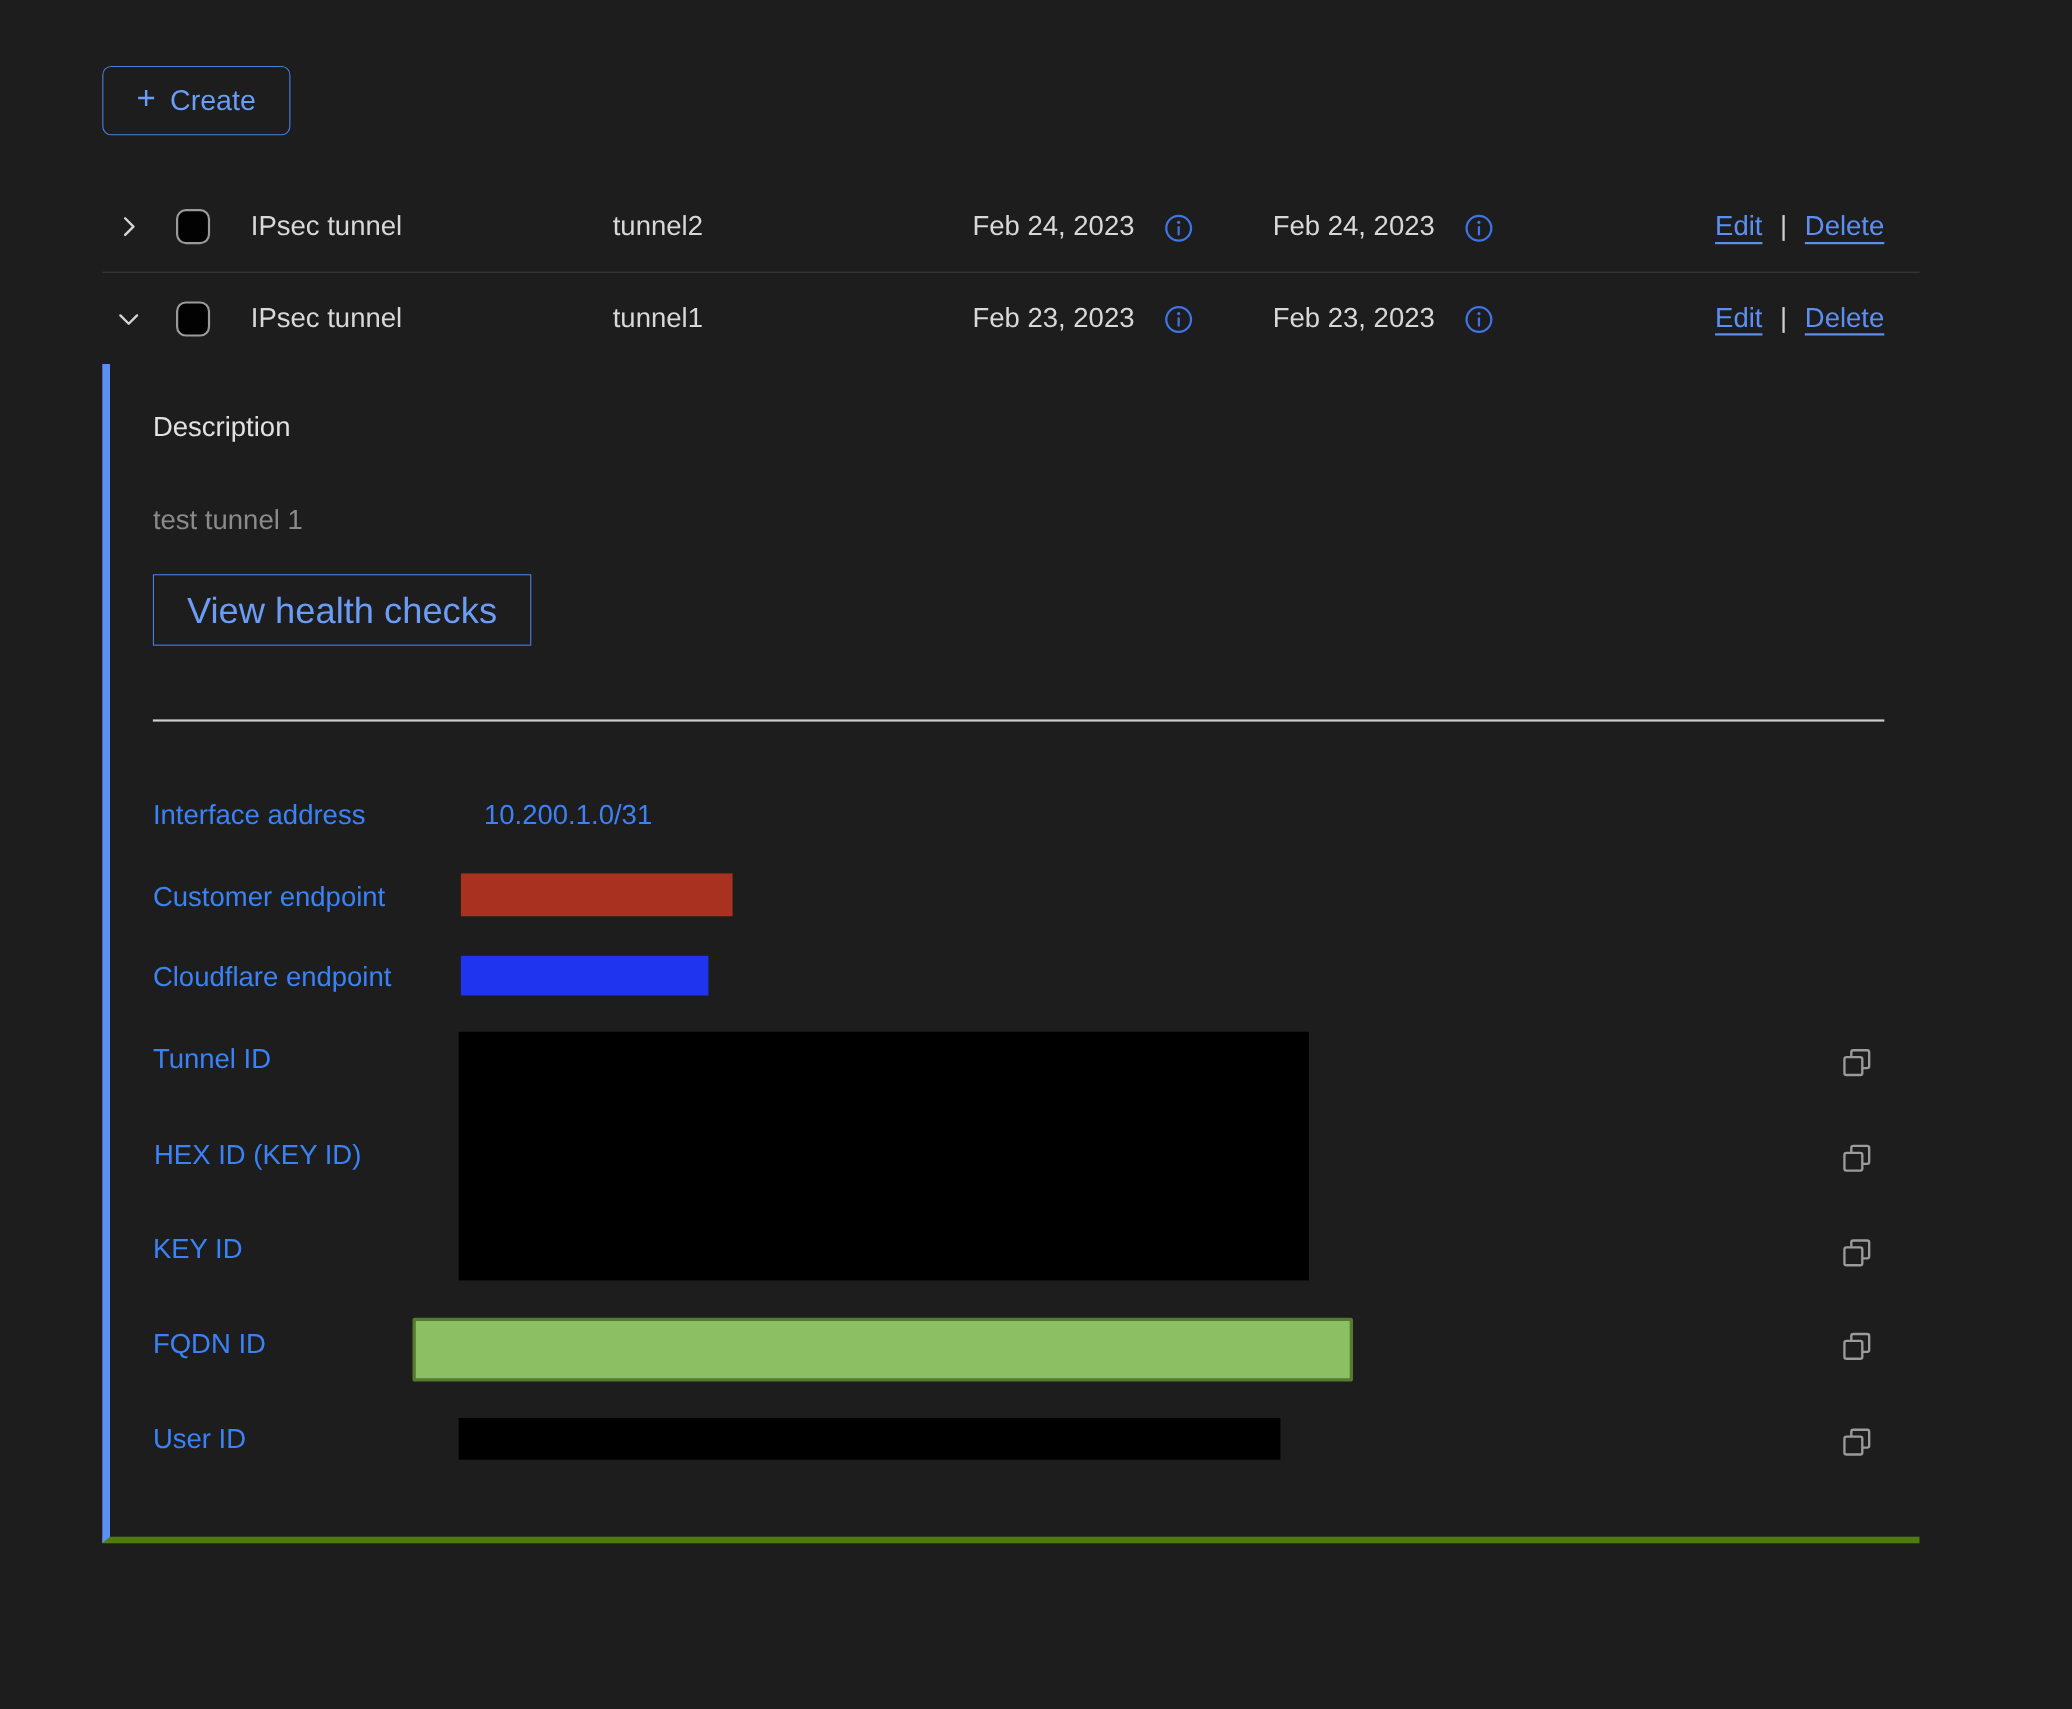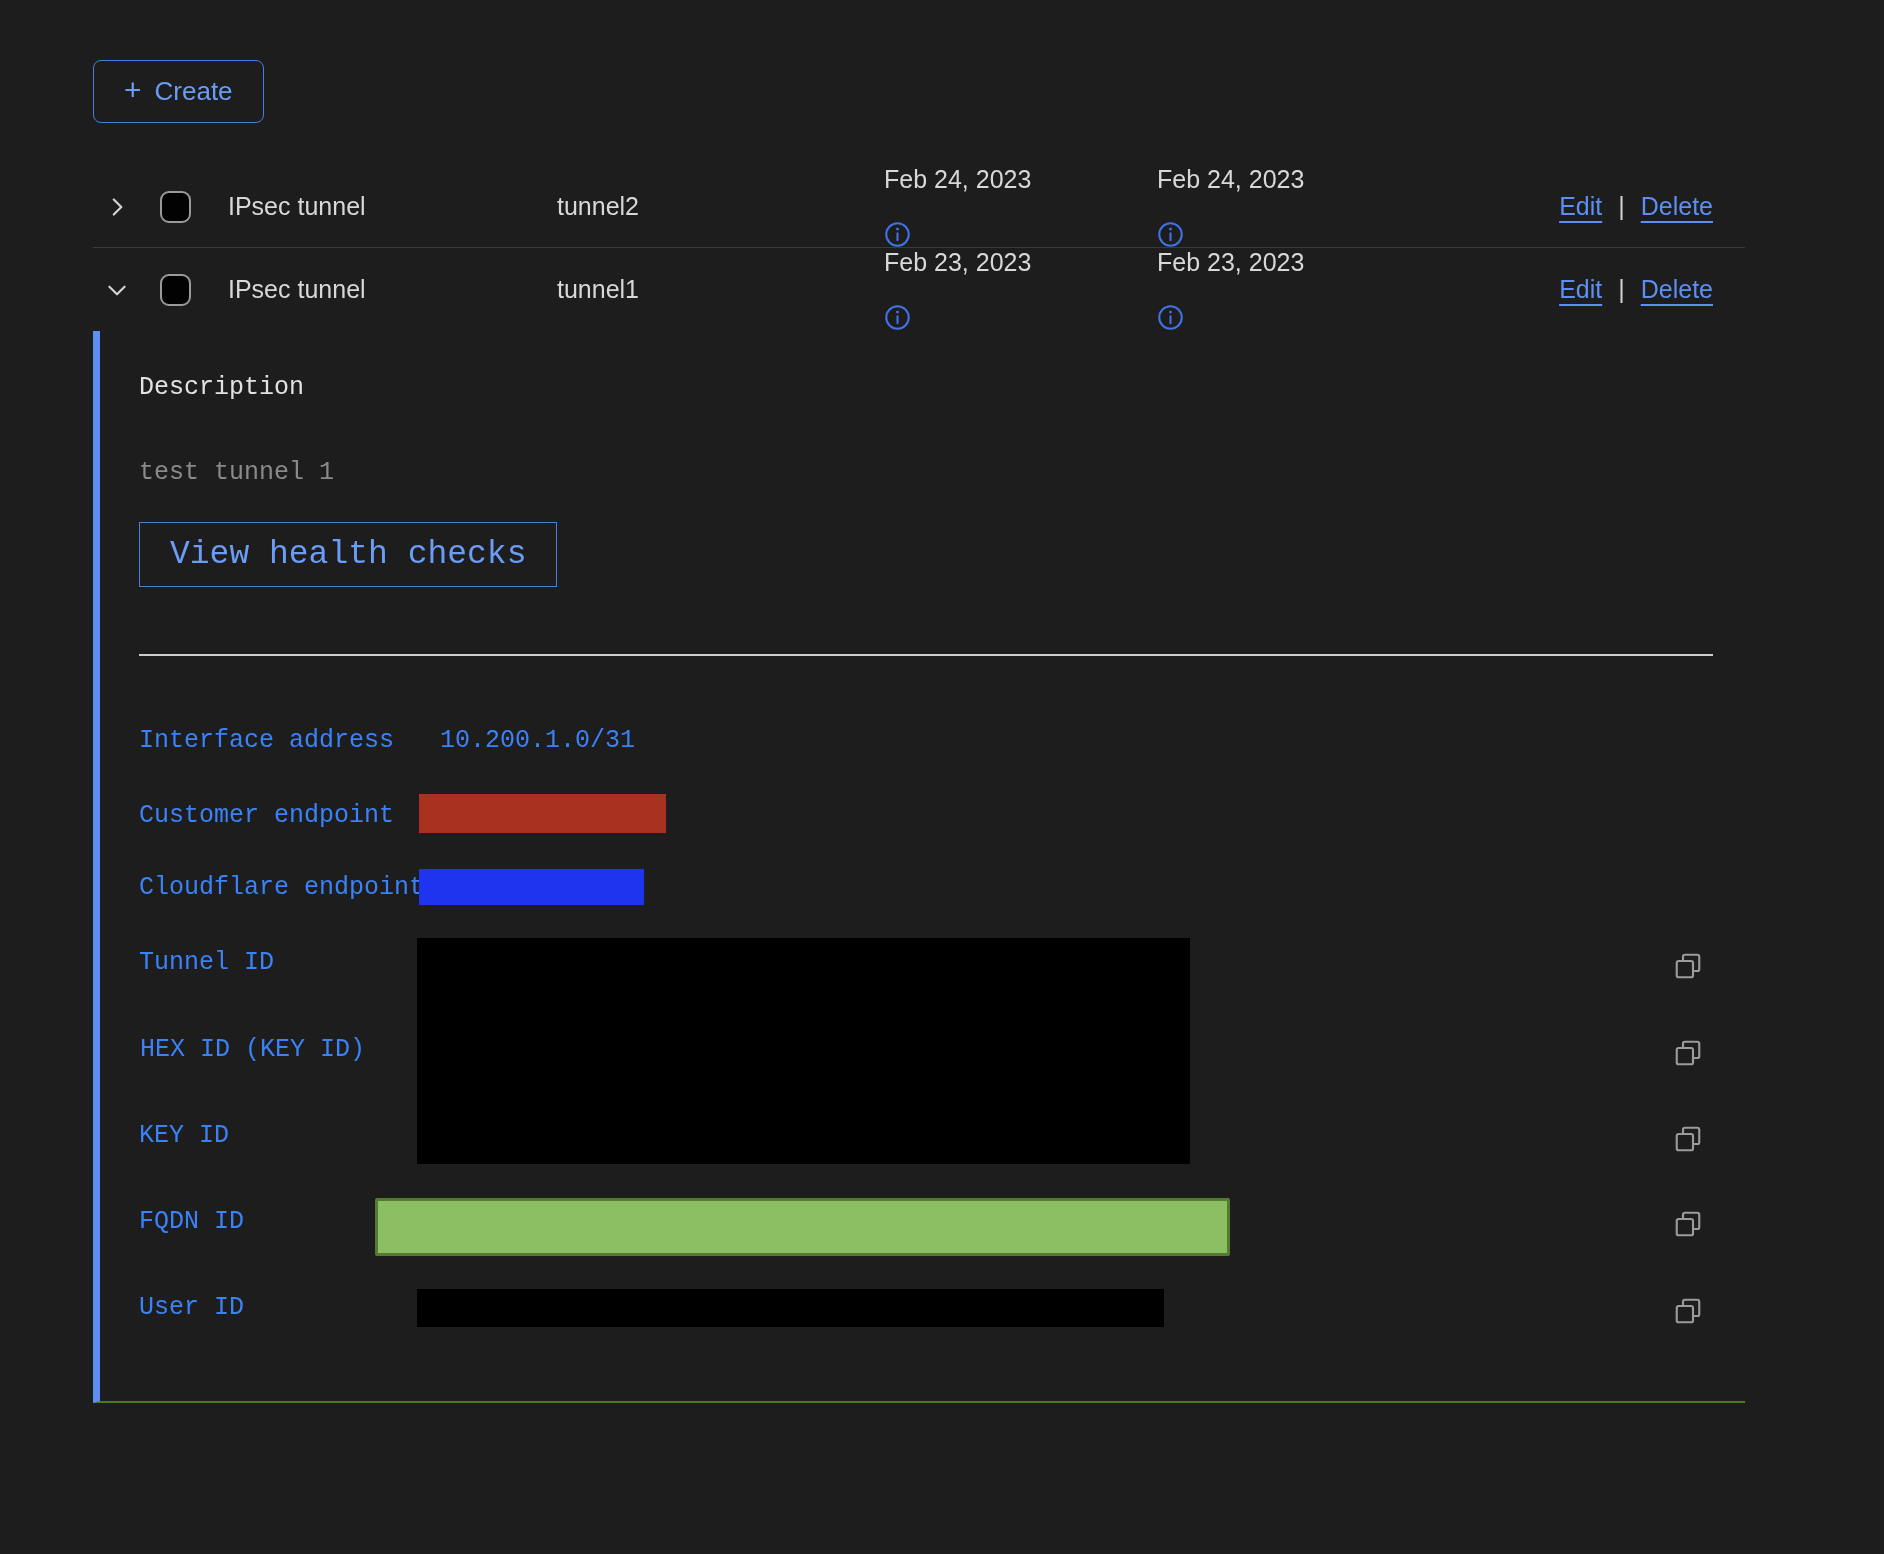--- a/index.html
+++ b/index.html
@@ -37,35 +37,34 @@
   .tbody-row { height:83px; font-size:25px; color:#d8d8d8; }
   .row-divider { border-bottom:1px solid #3a3a3a; }
 
   .expander-cell { padding-left:11px; display:flex; align-items:center; cursor:pointer; }
   .check-cell { padding-left:12px; display:flex; align-items:center; }
   .checkbox {
     width:31px; height:32px;
     border:2px solid #9a9a9a; border-radius:9px;
     background:#020202; cursor:pointer;
   }
-  .date-cell { display:flex; align-items:flex-start; gap:27px;flex-direction:column; }
+  .date-cell { display:flex; align-items:flex-end; gap:27px; }
   .info-icon { display:inline-flex; cursor:pointer; }
   .actions-cell {
     display:flex; align-items:center; justify-content:flex-end;
     gap:16px; padding-right:32px; font-size:25px;
   }
   .link { color:#5d8ff2; text-decoration:underline; text-underline-offset:6px; cursor:pointer; }
   .pipe { color:#cfcfcf; text-decoration:none; }
 
   
   .panel {
     position:relative; height:1072px;
     border-left:7px solid #5d8ff2;
-    border-bottom:2px solid #4d7c0f;
-    font-family:Liberation Mono, monospace;
+    border-bottom:6px solid #4d7c0f;
   }
   .abs { position:absolute; }
   .panel-label { font-size:25px; color:#3b82f6; line-height:30px; white-space:nowrap; }
   .desc-label { left:39px; top:42px; color:#e2e2e2; }
   .desc-value { left:39px; top:127px; color:#8a8a8a; }
   .health-btn {
     left:39px; top:191px;
     height:65px; padding:0 30px;
     display:flex; align-items:center;
     background:transparent;

